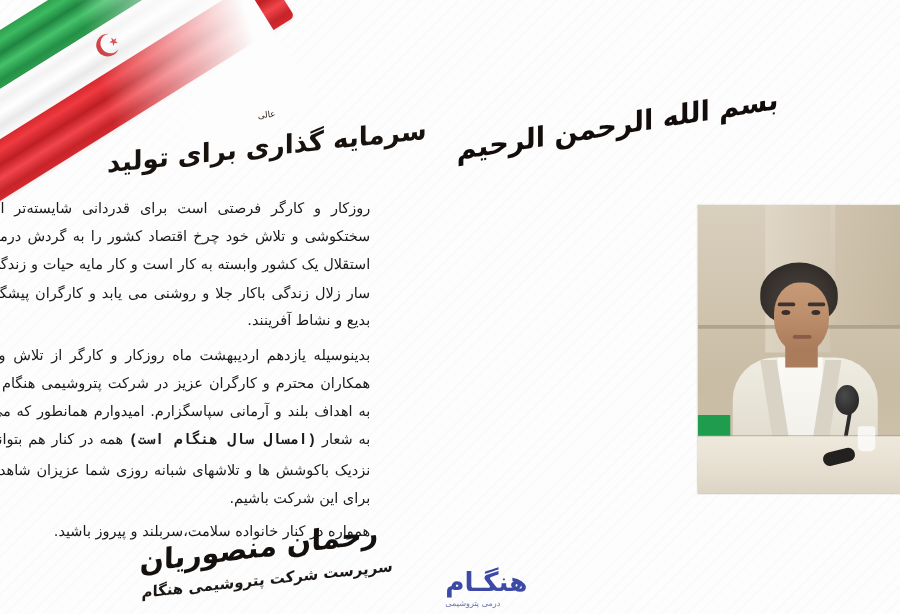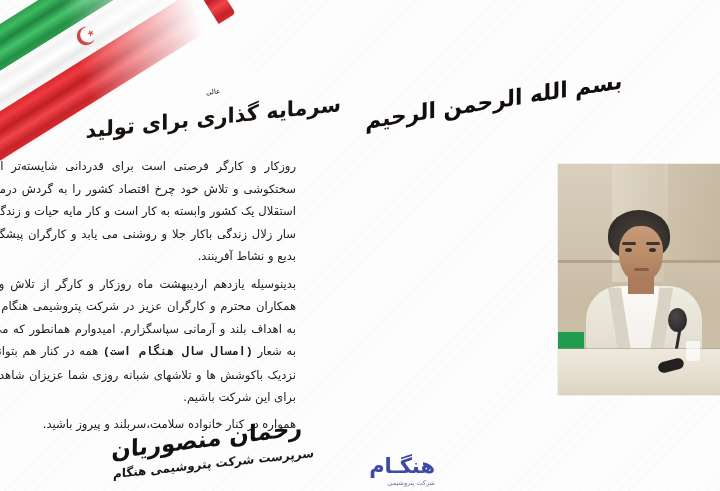--- a/index.html
+++ b/index.html
@@ -284,24 +284,24 @@
   }
   #portrait .p-glass {
     position: absolute; left: 128px; bottom: 34px; width: 14px; height: 20px;
     background: rgba(255,255,255,.72);
     border-radius: 2px 2px 4px 4px;
   }
 
   
   #logo {
     position: absolute;
-    left: 339px;
+    left: 356px;
     top: 456px;
     width: 96px;
-    text-align: right;
+    text-align: left;
     line-height: 1;
   }
   #logo .logo-mark {
     font-size: 21px;
     font-weight: bold;
     color: #3c4aa6;
     letter-spacing: 0px;
     font-family: "DejaVu Sans", "Liberation Sans", sans-serif;
   }
   #logo .logo-sub {
@@ -360,16 +360,16 @@
     <p class="para-1">روزکار و کارگر فرصتی است برای قدردانی شایسته‌تر ازکسانی که با  سختکوشی و تلاش خود چرخ اقتصاد کشور را به گردش درمی‌آورند چرا که استقلال یک کشور وابسته به کار است و کار مایه حیات و زندگی و این چشمه سار زلال زندگی باکار جلا و روشنی می یابد و کارگران پیشگامان این حیات بدیع و نشاط آفرینند.</p>
     <p class="para-2 wide"><span>بدینوسیله یازدهم اردیبهشت ماه روزکار و کارگر از تلاش و فداکاری شما همکاران محترم و کارگران عزیز در شرکت پتروشیمی هنگام در راه رسیدن به اهداف بلند و آرمانی سپاسگزارم. امیدوارم همانطور که می دانید با توجه به شعار </span><b>(امسال سال هنگام است)</b><span> همه در کنار هم بتوانیم در آینده ای نزدیک باکوشش ها و تلاشهای شبانه روزی شما عزیزان شاهد اتفاقات خوبی برای این شرکت باشیم.</span></p>
     <p class="closing">همواره در کنار خانواده سلامت،سربلند و پیروز باشید.</p>
   </div>
 
   <div class="calligraphy" id="signature-name">رحمان منصوریان</div>
   <div class="calligraphy" id="signature-title">سرپرست شرکت پتروشیمی هنگام</div>
 
   <div id="logo">
     <div class="logo-mark">هنگـام</div>
-    <div class="logo-sub">شرکت پتروشیمی</div>
+    <div class="logo-sub">درمی پتروشیمی</div>
   </div>
 
 </div>
 
 </body></html>

